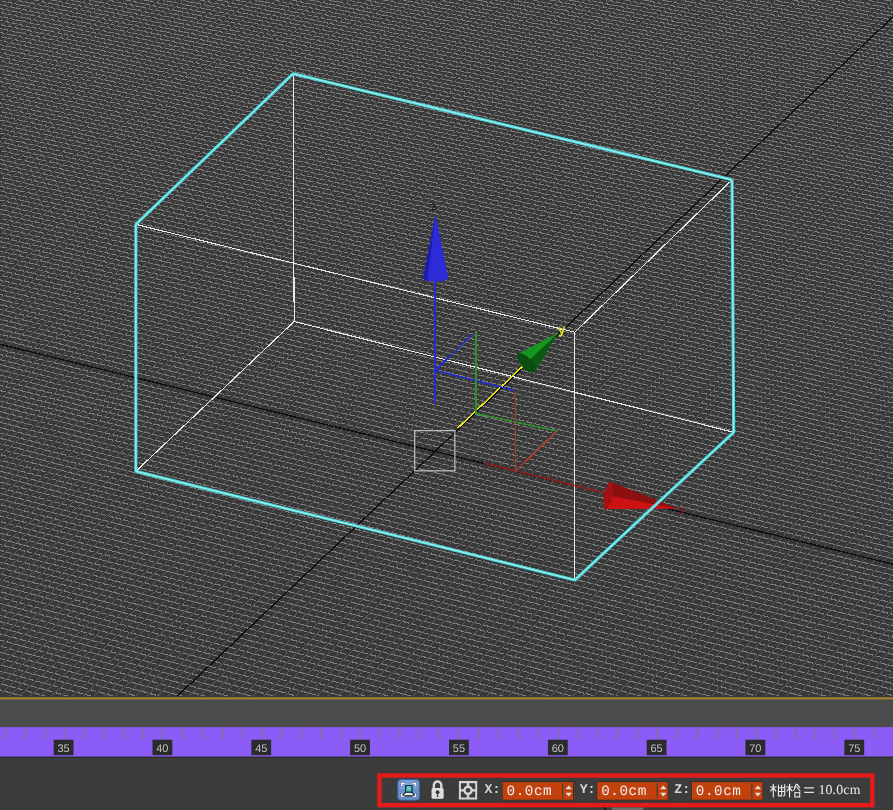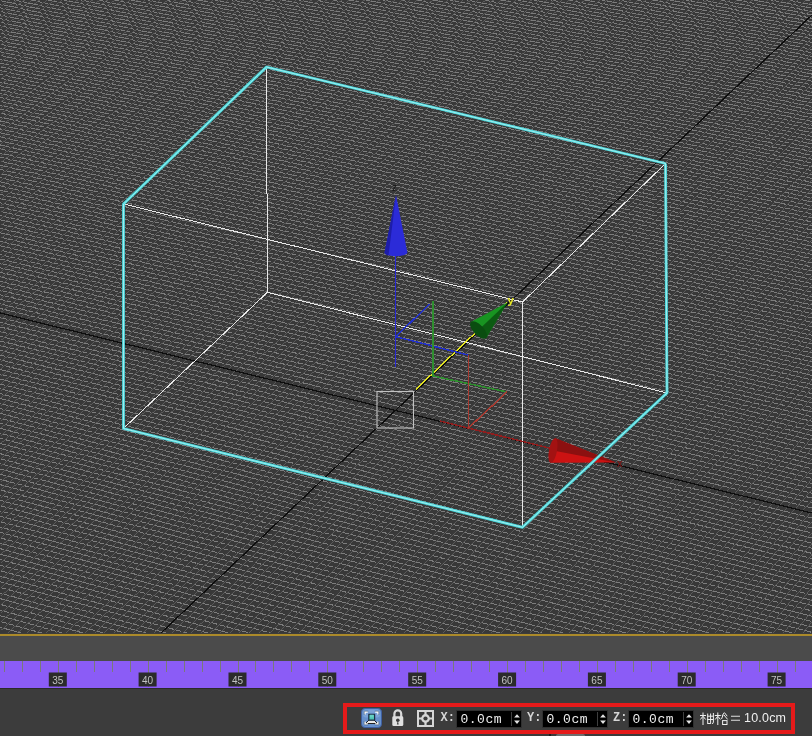--- a/index.html
+++ b/index.html
@@ -1,21 +1,21 @@
 <!DOCTYPE html>
 <html><head><meta charset="utf-8"><style>
 html,body{margin:0;padding:0;width:812px;height:736px;overflow:hidden;background:#3c3c3c;font-family:"Liberation Sans",sans-serif;-webkit-font-smoothing:antialiased;}
 #vp{position:absolute;left:0;top:0;width:812px;height:633px;background:#383838;}
 #yline{position:absolute;left:0;top:634px;width:812px;height:2px;background:#ab8a2a;}
 #band{position:absolute;left:0;top:636px;width:812px;height:25px;background:#4b4b4b;}
 #ruler{position:absolute;left:0;top:661px;width:812px;height:27px;background:#8b5cf6;}
 #sbar{position:absolute;left:0;top:688px;width:812px;height:48px;background:#3c3c3c;border-top:1px solid #2a2a2a;box-sizing:border-box;overflow:visible;}
 #sbar > *{position:absolute;}
 .lab{position:absolute;font-family:"Liberation Mono",monospace;font-size:12px;font-weight:bold;color:#d6d6d6;}
-.fld{position:absolute;top:20.5px;width:66px;height:18px;background:#000000;border:1px solid #303030;color:#efefef;font-family:"Liberation Mono",monospace;font-size:13px;letter-spacing:0.5px;line-height:17px;padding-left:4px;box-sizing:border-box;}
+.fld{position:absolute;top:20.5px;width:66px;height:18px;background:#c2410c;border:1px solid #303030;color:#efefef;font-family:"Liberation Mono",monospace;font-size:13px;letter-spacing:0.5px;line-height:17px;padding-left:4px;box-sizing:border-box;}
 .spn{position:absolute;top:21.5px;width:10px;height:16px;}
 .dvd{position:absolute;right:9px;top:1px;bottom:1px;width:1px;background:#3e3e3e;}
 #redrect{position:absolute;left:343px;top:14px;width:452px;height:31px;border:4px solid #e51a1a;box-sizing:border-box;}
 </style></head><body>
 <div id="vp">
 <svg width="812" height="633" shape-rendering="crispEdges">
 <path d="M0.0 632.9L0.2 633.0M0.0 627.2L20.9 633.0M0.0 621.4L41.7 633.0M0.0 615.7L62.4 633.0M0.0 610.0L83.2 633.0M0.0 604.3L104.0 633.0M0.0 598.6L124.8 633.0M0.0 593.0L145.5 633.0M0.0 587.4L166.3 633.0M0.0 581.8L187.1 633.0M0.0 576.2L207.9 633.0M0.0 570.6L228.8 633.0M0.0 565.1L249.6 633.0M0.0 559.6L270.4 633.0M0.0 554.1L291.2 633.0M0.0 548.6L312.1 633.0M0.0 543.2L332.9 633.0M0.0 537.8L353.8 633.0M0.0 532.3L374.6 633.0M0.0 527.0L395.5 633.0M0.0 521.6L416.4 633.0M0.0 516.2L437.3 633.0M0.0 510.9L458.1 633.0M0.0 505.6L479.0 633.0M0.0 500.3L499.9 633.0M0.0 495.0L520.9 633.0M0.0 489.8L541.8 633.0M0.0 484.6L562.7 633.0M0.0 479.3L583.6 633.0M0.0 474.2L604.6 633.0M0.0 469.0L625.5 633.0M0.0 463.8L646.4 633.0M0.0 458.7L667.4 633.0M0.0 453.6L688.4 633.0M0.0 448.5L709.3 633.0M0.0 443.4L730.3 633.0M0.0 438.3L751.3 633.0M0.0 433.3L772.3 633.0M0.0 428.3L793.3 633.0M0.0 423.3L812.0 632.4M0.0 418.3L812.0 627.0M0.0 413.3L812.0 621.6M0.0 408.4L812.0 616.3M0.0 403.4L812.0 610.9M0.0 398.5L812.0 605.6M0.0 393.6L812.0 600.3M0.0 388.7L812.0 595.0M0.0 383.9L812.0 589.8M0.0 379.0L812.0 584.5M0.0 374.2L812.0 579.3M0.0 369.4L812.0 574.1M-0.0 364.6L812.0 568.9M0.0 359.8L812.0 563.7M0.0 355.1L812.0 558.6M0.0 350.3L812.0 553.4M0.0 345.6L812.0 548.3M0.0 340.9L812.0 543.2M0.0 336.2L812.0 538.1M0.0 331.5L812.0 533.1M0.0 326.9L812.0 528.0M0.0 322.2L812.0 523.0M0.0 317.6L812.0 518.0M0.0 308.4L812.0 508.0M0.0 303.8L812.0 503.0M0.0 299.3L812.0 498.1M0.0 294.7L812.0 493.2M0.0 290.2L812.0 488.3M-0.0 285.7L812.0 483.4M0.0 281.2L812.0 478.5M0.0 276.7L812.0 473.7M0.0 272.2L812.0 468.8M0.0 267.7L812.0 464.0M0.0 263.3L812.0 459.2M0.0 258.9L812.0 454.4M0.0 254.5L812.0 449.6M0.0 250.1L812.0 444.9M0.0 245.7L812.0 440.1M0.0 241.3L812.0 435.4M0.0 237.0L812.0 430.7M0.0 232.7L812.0 426.0M0.0 228.3L812.0 421.3M0.0 224.0L812.0 416.7M0.0 219.7L812.0 412.0M0.0 215.5L812.0 407.4M0.0 211.2L812.0 402.8M0.0 207.0L812.0 398.2M-0.0 202.7L812.0 393.6M-0.0 198.5L812.0 389.0M0.0 194.3L812.0 384.5M0.0 190.1L812.0 379.9M0.0 185.9L812.0 375.4M0.0 181.8L812.0 370.9M0.0 177.6L812.0 366.4M0.0 173.5L812.0 361.9M0.0 169.3L812.0 357.4M-0.0 165.2L812.0 353.0M0.0 161.1L812.0 348.6M0.0 157.1L812.0 344.1M0.0 153.0L812.0 339.7M0.0 148.9L812.0 335.3M0.0 144.9L812.0 331.0M0.0 140.9L812.0 326.6M0.0 136.8L812.0 322.3M0.0 132.8L812.0 317.9M0.0 128.9L812.0 313.6M0.0 124.9L812.0 309.3M0.0 120.9L812.0 305.0M0.0 117.0L812.0 300.7M0.0 113.0L812.0 296.5M0.0 109.1L812.0 292.2M0.0 105.2L812.0 288.0M0.0 101.3L812.0 283.7M0.0 97.4L812.0 279.5M0.0 93.5L812.0 275.3M0.0 89.7L812.0 271.1M0.0 85.8L812.0 267.0M0.0 82.0L812.0 262.8M0.0 78.1L812.0 258.7M0.0 74.3L812.0 254.5M0.0 70.5L812.0 250.4M0.0 66.7L812.0 246.3M0.0 63.0L812.0 242.2M-0.0 59.2L812.0 238.2M0.0 55.4L812.0 234.1M0.0 51.7L812.0 230.0M0.0 48.0L812.0 226.0M0.0 44.2L812.0 222.0M0.0 40.5L812.0 218.0M0.0 36.8L812.0 213.9M0.0 33.1L812.0 210.0M0.0 29.5L812.0 206.0M0.0 25.8L812.0 202.0M0.0 22.2L812.0 198.1M0.0 18.5L812.0 194.1M0.0 14.9L812.0 190.2M0.0 11.3L812.0 186.3M0.0 7.7L812.0 182.4M0.0 4.1L812.0 178.5M0.0 0.5L812.0 174.6M14.4 0.0L812.0 170.7M31.1 0.0L812.0 166.9M47.8 0.0L812.0 163.0M64.5 0.0L812.0 159.2M81.2 0.0L812.0 155.4M97.9 0.0L812.0 151.6M114.6 0.0L812.0 147.8M131.4 0.0L812.0 144.0M148.1 0.0L812.0 140.2M164.8 0.0L812.0 136.4M181.6 0.0L812.0 132.7M198.3 0.0L812.0 128.9M215.1 0.0L812.0 125.2M231.8 0.0L812.0 121.5M248.6 0.0L812.0 117.8M265.4 0.0L812.0 114.1M282.2 0.0L812.0 110.4M298.9 0.0L812.0 106.7M315.7 0.0L812.0 103.1M332.5 0.0L812.0 99.4M349.3 0.0L812.0 95.8M366.1 0.0L812.0 92.1M382.9 0.0L812.0 88.5M399.7 0.0L812.0 84.9M416.6 0.0L812.0 81.3M433.4 0.0L812.0 77.7M450.2 0.0L812.0 74.1M467.1 0.0L812.0 70.6M483.9 0.0L812.0 67.0M500.8 0.0L812.0 63.5M517.6 0.0L812.0 59.9M534.5 0.0L812.0 56.4M551.3 0.0L812.0 52.9M568.2 0.0L812.0 49.4M585.1 0.0L812.0 45.9M602.0 0.0L812.0 42.4M618.9 0.0L812.0 38.9M635.7 0.0L812.0 35.5M652.6 0.0L812.0 32.0M669.6 0.0L812.0 28.6M686.5 0.0L812.0 25.1M703.4 0.0L812.0 21.7M720.3 0.0L812.0 18.3M737.2 0.0L812.0 14.9M754.2 0.0L812.0 11.5M771.1 0.0L812.0 8.1M788.1 0.0L812.0 4.8M805.0 0.0L812.0 1.4" stroke="#7d7d7d" stroke-width="1" fill="none"></path>
 <path d="M0.0 0.8L1.1 0.0M0.0 6.2L8.6 0.0M0.0 11.6L16.2 0.0M0.0 17.1L23.7 0.0M0.0 22.5L31.2 0.0M0.0 28.0L38.7 0.0M0.0 33.6L46.3 0.0M0.0 39.1L53.8 0.0M0.0 44.7L61.3 0.0M0.0 50.3L68.9 -0.0M0.0 55.9L76.4 0.0M0.0 61.6L83.9 0.0M0.0 67.3L91.5 0.0M0.0 73.0L99.0 0.0M0.0 78.7L106.5 0.0M0.0 84.5L114.1 0.0M0.0 90.3L121.6 0.0M0.0 96.1L129.1 0.0M0.0 102.0L136.7 0.0M0.0 107.8L144.2 0.0M0.0 113.8L151.8 0.0M0.0 119.7L159.3 0.0M0.0 125.7L166.9 0.0M0.0 131.6L174.4 0.0M0.0 137.7L182.0 0.0M0.0 143.7L189.5 0.0M-0.0 149.8L197.1 0.0M0.0 155.9L204.6 0.0M-0.0 162.1L212.2 0.0M0.0 168.2L219.7 0.0M0.0 174.4L227.3 0.0M0.0 180.7L234.8 0.0M-0.0 186.9L242.4 0.0M0.0 193.2L250.0 0.0M0.0 199.6L257.5 0.0M0.0 205.9L265.1 0.0M0.0 212.3L272.6 0.0M-0.0 218.8L280.2 0.0M0.0 225.2L287.8 0.0M0.0 231.7L295.3 0.0M0.0 238.2L302.9 0.0M0.0 244.8L310.5 0.0M0.0 251.4L318.0 0.0M0.0 258.0L325.6 0.0M0.0 264.7L333.2 0.0M0.0 271.4L340.7 0.0M0.0 278.1L348.3 0.0M0.0 284.9L355.9 0.0M0.0 291.7L363.5 0.0M0.0 298.5L371.1 0.0M0.0 305.4L378.6 0.0M0.0 312.3L386.2 0.0M0.0 319.2L393.8 0.0M0.0 326.2L401.4 0.0M0.0 333.2L409.0 0.0M0.0 340.3L416.5 0.0M0.0 347.3L424.1 0.0M0.0 354.5L431.7 0.0M0.0 361.6L439.3 0.0M0.0 368.8L446.9 0.0M0.0 376.1L454.5 0.0M-0.0 383.4L462.1 0.0M0.0 390.7L469.7 0.0M0.0 398.0L477.2 0.0M0.0 405.4L484.8 0.0M0.0 412.9L492.4 0.0M0.0 420.4L500.0 0.0M0.0 427.9L507.6 0.0M0.0 435.5L515.2 0.0M0.0 443.1L522.8 0.0M0.0 450.7L530.4 0.0M0.0 458.4L538.0 0.0M0.0 466.1L545.6 0.0M0.0 473.9L553.2 0.0M0.0 481.7L560.8 0.0M0.0 489.6L568.5 0.0M0.0 497.5L576.1 0.0M0.0 505.5L583.7 0.0M0.0 513.5L591.3 0.0M-0.0 521.5L598.9 0.0M-0.0 529.6L606.5 0.0M0.0 537.7L614.1 0.0M0.0 545.9L621.7 0.0M0.0 554.1L629.4 0.0M0.0 562.4L637.0 0.0M0.0 570.7L644.6 0.0M0.0 579.1L652.2 0.0M-0.0 587.5L659.8 0.0M0.0 596.0L667.5 0.0M0.0 604.5L675.1 0.0M0.0 613.1L682.7 0.0M0.0 621.7L690.3 0.0M0.0 630.3L697.9 0.0M6.7 633.0L705.6 0.0M16.3 633.0L713.2 0.0M26.0 633.0L720.8 0.0M35.6 633.0L728.5 0.0M45.2 633.0L736.1 0.0M54.9 633.0L743.7 0.0M64.5 633.0L751.4 0.0M74.2 633.0L759.0 0.0M83.8 633.0L766.6 0.0M93.5 633.0L774.3 0.0M103.1 633.0L781.9 0.0M112.8 633.0L789.6 0.0M122.4 633.0L797.2 0.0M132.1 633.0L804.8 0.0M141.7 633.0L812.0 0.5M151.4 633.0L812.0 7.7M170.7 633.0L812.0 22.3M180.4 633.0L812.0 29.7M190.0 633.0L812.0 37.1M199.7 633.0L812.0 44.6M209.3 633.0L812.0 52.1M219.0 633.0L812.0 59.6M228.7 633.0L812.0 67.2M238.3 633.0L812.0 74.9M248.0 633.0L812.0 82.6M257.7 633.0L812.0 90.4M267.4 633.0L812.0 98.2M277.0 633.0L812.0 106.0M286.7 633.0L812.0 113.9M296.4 633.0L812.0 121.9M306.1 633.0L812.0 129.9M315.8 633.0L812.0 137.9M325.4 633.0L812.0 146.0M335.1 633.0L812.0 154.2M344.8 633.0L812.0 162.4M354.5 633.0L812.0 170.7M364.2 633.0L812.0 179.0M373.9 633.0L812.0 187.4M383.6 633.0L812.0 195.9M393.3 633.0L812.0 204.3M402.9 633.0L812.0 212.9M412.6 633.0L812.0 221.5M422.3 633.0L812.0 230.2M432.0 633.0L812.0 238.9M441.7 633.0L812.0 247.7M451.4 633.0L812.0 256.5M461.1 633.0L812.0 265.4M470.8 633.0L812.0 274.4M480.6 633.0L812.0 283.4M490.3 633.0L812.0 292.5M500.0 633.0L812.0 301.7M509.7 633.0L812.0 310.9M519.4 633.0L812.0 320.2M529.1 633.0L812.0 329.5M538.8 633.0L812.0 338.9M548.5 633.0L812.0 348.4M558.3 633.0L812.0 358.0M568.0 633.0L812.0 367.6M577.7 633.0L812.0 377.3M587.4 633.0L812.0 387.0M597.1 633.0L812.0 396.8M606.9 633.0L812.0 406.7M616.6 633.0L812.0 416.7M626.3 633.0L812.0 426.7M636.0 633.0L812.0 436.8M645.8 633.0L812.0 447.0M655.5 633.0L812.0 457.3M665.2 633.0L812.0 467.6M675.0 633.0L812.0 478.0M684.7 633.0L812.0 488.5M694.4 633.0L812.0 499.1M704.2 633.0L812.0 509.7M713.9 633.0L812.0 520.5M723.7 633.0L812.0 531.3M733.4 633.0L812.0 542.1M743.2 633.0L812.0 553.1M752.9 633.0L812.0 564.2M762.7 633.0L812.0 575.3M772.4 633.0L812.0 586.5M782.2 633.0L812.0 597.8M791.9 633.0L812.0 609.2M801.7 633.0L812.0 620.7M811.4 633.0L812.0 632.3" stroke="#3a3a3a" stroke-width="1.1" fill="none"></path>
 <path d="M0.0 0.8L1.1 0.0M0.0 6.2L8.6 0.0M0.0 11.6L16.2 0.0M0.0 17.1L23.7 0.0M0.0 22.5L31.2 0.0M0.0 28.0L38.7 0.0M0.0 33.6L46.3 0.0M0.0 39.1L53.8 0.0M0.0 44.7L61.3 0.0M0.0 50.3L68.9 -0.0M0.0 55.9L76.4 0.0M0.0 61.6L83.9 0.0M0.0 67.3L91.5 0.0M0.0 73.0L99.0 0.0M0.0 78.7L106.5 0.0M0.0 84.5L114.1 0.0M0.0 90.3L121.6 0.0M0.0 96.1L129.1 0.0M0.0 102.0L136.7 0.0M0.0 107.8L144.2 0.0M0.0 113.8L151.8 0.0M0.0 119.7L159.3 0.0M0.0 125.7L166.9 0.0M0.0 131.6L174.4 0.0M0.0 137.7L182.0 0.0M0.0 143.7L189.5 0.0M-0.0 149.8L197.1 0.0M0.0 155.9L204.6 0.0M-0.0 162.1L212.2 0.0M0.0 168.2L219.7 0.0M0.0 174.4L227.3 0.0M0.0 180.7L234.8 0.0M-0.0 186.9L242.4 0.0M0.0 193.2L250.0 0.0M0.0 199.6L257.5 0.0M0.0 205.9L265.1 0.0M0.0 212.3L272.6 0.0M-0.0 218.8L280.2 0.0M0.0 225.2L287.8 0.0M0.0 231.7L295.3 0.0M0.0 238.2L302.9 0.0M0.0 244.8L310.5 0.0M0.0 251.4L318.0 0.0M0.0 258.0L325.6 0.0M0.0 264.7L333.2 0.0M0.0 271.4L340.7 0.0M0.0 278.1L348.3 0.0M0.0 284.9L355.9 0.0M0.0 291.7L363.5 0.0M0.0 298.5L371.1 0.0M0.0 305.4L378.6 0.0M0.0 312.3L386.2 0.0M0.0 319.2L393.8 0.0M0.0 326.2L401.4 0.0M0.0 333.2L409.0 0.0M0.0 340.3L416.5 0.0M0.0 347.3L424.1 0.0M0.0 354.5L431.7 0.0M0.0 361.6L439.3 0.0M0.0 368.8L446.9 0.0M0.0 376.1L454.5 0.0M-0.0 383.4L462.1 0.0M0.0 390.7L469.7 0.0M0.0 398.0L477.2 0.0M0.0 405.4L484.8 0.0M0.0 412.9L492.4 0.0M0.0 420.4L500.0 0.0M0.0 427.9L507.6 0.0M0.0 435.5L515.2 0.0M0.0 443.1L522.8 0.0M0.0 450.7L530.4 0.0M0.0 458.4L538.0 0.0M0.0 466.1L545.6 0.0M0.0 473.9L553.2 0.0M0.0 481.7L560.8 0.0M0.0 489.6L568.5 0.0M0.0 497.5L576.1 0.0M0.0 505.5L583.7 0.0M0.0 513.5L591.3 0.0M-0.0 521.5L598.9 0.0M-0.0 529.6L606.5 0.0M0.0 537.7L614.1 0.0M0.0 545.9L621.7 0.0M0.0 554.1L629.4 0.0M0.0 562.4L637.0 0.0M0.0 570.7L644.6 0.0M0.0 579.1L652.2 0.0M-0.0 587.5L659.8 0.0M0.0 596.0L667.5 0.0M0.0 604.5L675.1 0.0M0.0 613.1L682.7 0.0M0.0 621.7L690.3 0.0M0.0 630.3L697.9 0.0M6.7 633.0L705.6 0.0M16.3 633.0L713.2 0.0M26.0 633.0L720.8 0.0M35.6 633.0L728.5 0.0M45.2 633.0L736.1 0.0M54.9 633.0L743.7 0.0M64.5 633.0L751.4 0.0M74.2 633.0L759.0 0.0M83.8 633.0L766.6 0.0M93.5 633.0L774.3 0.0M103.1 633.0L781.9 0.0M112.8 633.0L789.6 0.0M122.4 633.0L797.2 0.0M132.1 633.0L804.8 0.0M141.7 633.0L812.0 0.5M151.4 633.0L812.0 7.7M170.7 633.0L812.0 22.3M180.4 633.0L812.0 29.7M190.0 633.0L812.0 37.1M199.7 633.0L812.0 44.6M209.3 633.0L812.0 52.1M219.0 633.0L812.0 59.6M228.7 633.0L812.0 67.2M238.3 633.0L812.0 74.9M248.0 633.0L812.0 82.6M257.7 633.0L812.0 90.4M267.4 633.0L812.0 98.2M277.0 633.0L812.0 106.0M286.7 633.0L812.0 113.9M296.4 633.0L812.0 121.9M306.1 633.0L812.0 129.9M315.8 633.0L812.0 137.9M325.4 633.0L812.0 146.0M335.1 633.0L812.0 154.2M344.8 633.0L812.0 162.4M354.5 633.0L812.0 170.7M364.2 633.0L812.0 179.0M373.9 633.0L812.0 187.4M383.6 633.0L812.0 195.9M393.3 633.0L812.0 204.3M402.9 633.0L812.0 212.9M412.6 633.0L812.0 221.5M422.3 633.0L812.0 230.2M432.0 633.0L812.0 238.9M441.7 633.0L812.0 247.7M451.4 633.0L812.0 256.5M461.1 633.0L812.0 265.4M470.8 633.0L812.0 274.4M480.6 633.0L812.0 283.4M490.3 633.0L812.0 292.5M500.0 633.0L812.0 301.7M509.7 633.0L812.0 310.9M519.4 633.0L812.0 320.2M529.1 633.0L812.0 329.5M538.8 633.0L812.0 338.9M548.5 633.0L812.0 348.4M558.3 633.0L812.0 358.0M568.0 633.0L812.0 367.6M577.7 633.0L812.0 377.3M587.4 633.0L812.0 387.0M597.1 633.0L812.0 396.8M606.9 633.0L812.0 406.7M616.6 633.0L812.0 416.7M626.3 633.0L812.0 426.7M636.0 633.0L812.0 436.8M645.8 633.0L812.0 447.0M655.5 633.0L812.0 457.3M665.2 633.0L812.0 467.6M675.0 633.0L812.0 478.0M684.7 633.0L812.0 488.5M694.4 633.0L812.0 499.1M704.2 633.0L812.0 509.7M713.9 633.0L812.0 520.5M723.7 633.0L812.0 531.3M733.4 633.0L812.0 542.1M743.2 633.0L812.0 553.1M752.9 633.0L812.0 564.2M762.7 633.0L812.0 575.3M772.4 633.0L812.0 586.5M782.2 633.0L812.0 597.8M791.9 633.0L812.0 609.2M801.7 633.0L812.0 620.7M811.4 633.0L812.0 632.3" stroke="#616161" stroke-width="0.8" fill="none" transform="translate(1.1,0)"></path>
 <g shape-rendering="auto">
@@ -133,16 +133,16 @@
 <path d="M4 1.5V14M1 4.5H7M3.7 5.5L1.4 8.5M4.3 5.5L6.6 8.5"></path>
 <path d="M8.7 2.5V12M11.6 2.5V12M8.2 12.5H11.9M14.4 2V11.2A1.3 1.3 0 0 1 12.9 12.5M8.2 5.2H14.2M8.2 8.5H14.2"></path>
 <path d="M18.8 1.5V14M15.8 4.5H21.8M18.5 5.5L16.2 8.5M19.1 5.5L21.4 8.5"></path>
 <path d="M25.3 1.5L23 5M25.6 1.8L28.2 5.2M24.2 3.8L22.5 8M25 4L28.6 8.4"></path>
 <rect x="23.6" y="9.6" width="4.4" height="3.9"></rect>
 </g>
 </svg>
 <svg width="12" height="16" style="position:absolute;left:730px;top:22px">
 <path d="M1 5.3H10M1 9.3H10" stroke="#dedede" stroke-width="1.1"></path>
 </svg>
-<span style="position:absolute;left:744px;top:22px;font-family:Liberation Sans, sans-serif;font-size:12.5px;letter-spacing:0.2px;color:#efefef">10.0cm</span>
+<span style="position:absolute;left:744px;top:22px;font-family:Liberation Serif, serif;font-size:12.5px;letter-spacing:0.2px;color:#efefef">10.0cm</span>
 </div>
 <svg width="40" height="36" style="position:absolute;left:508px;top:706px">
 </svg>
 
 </body></html>

